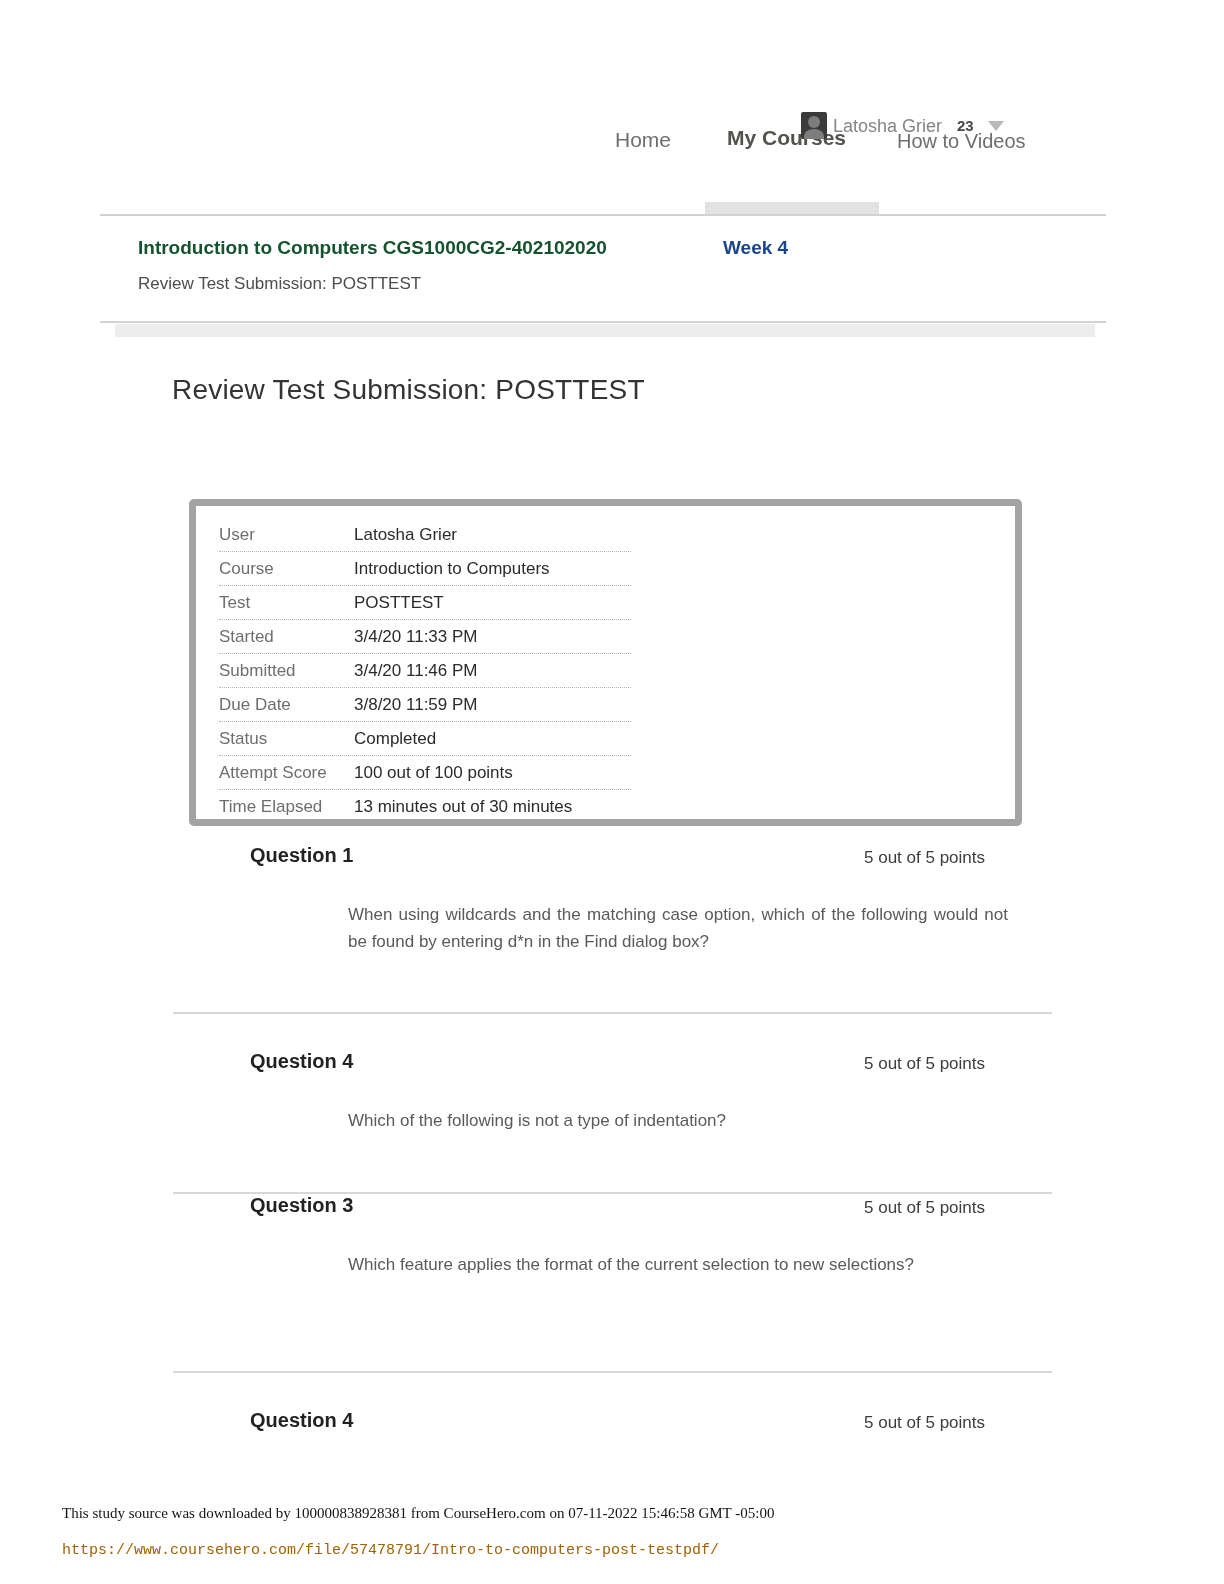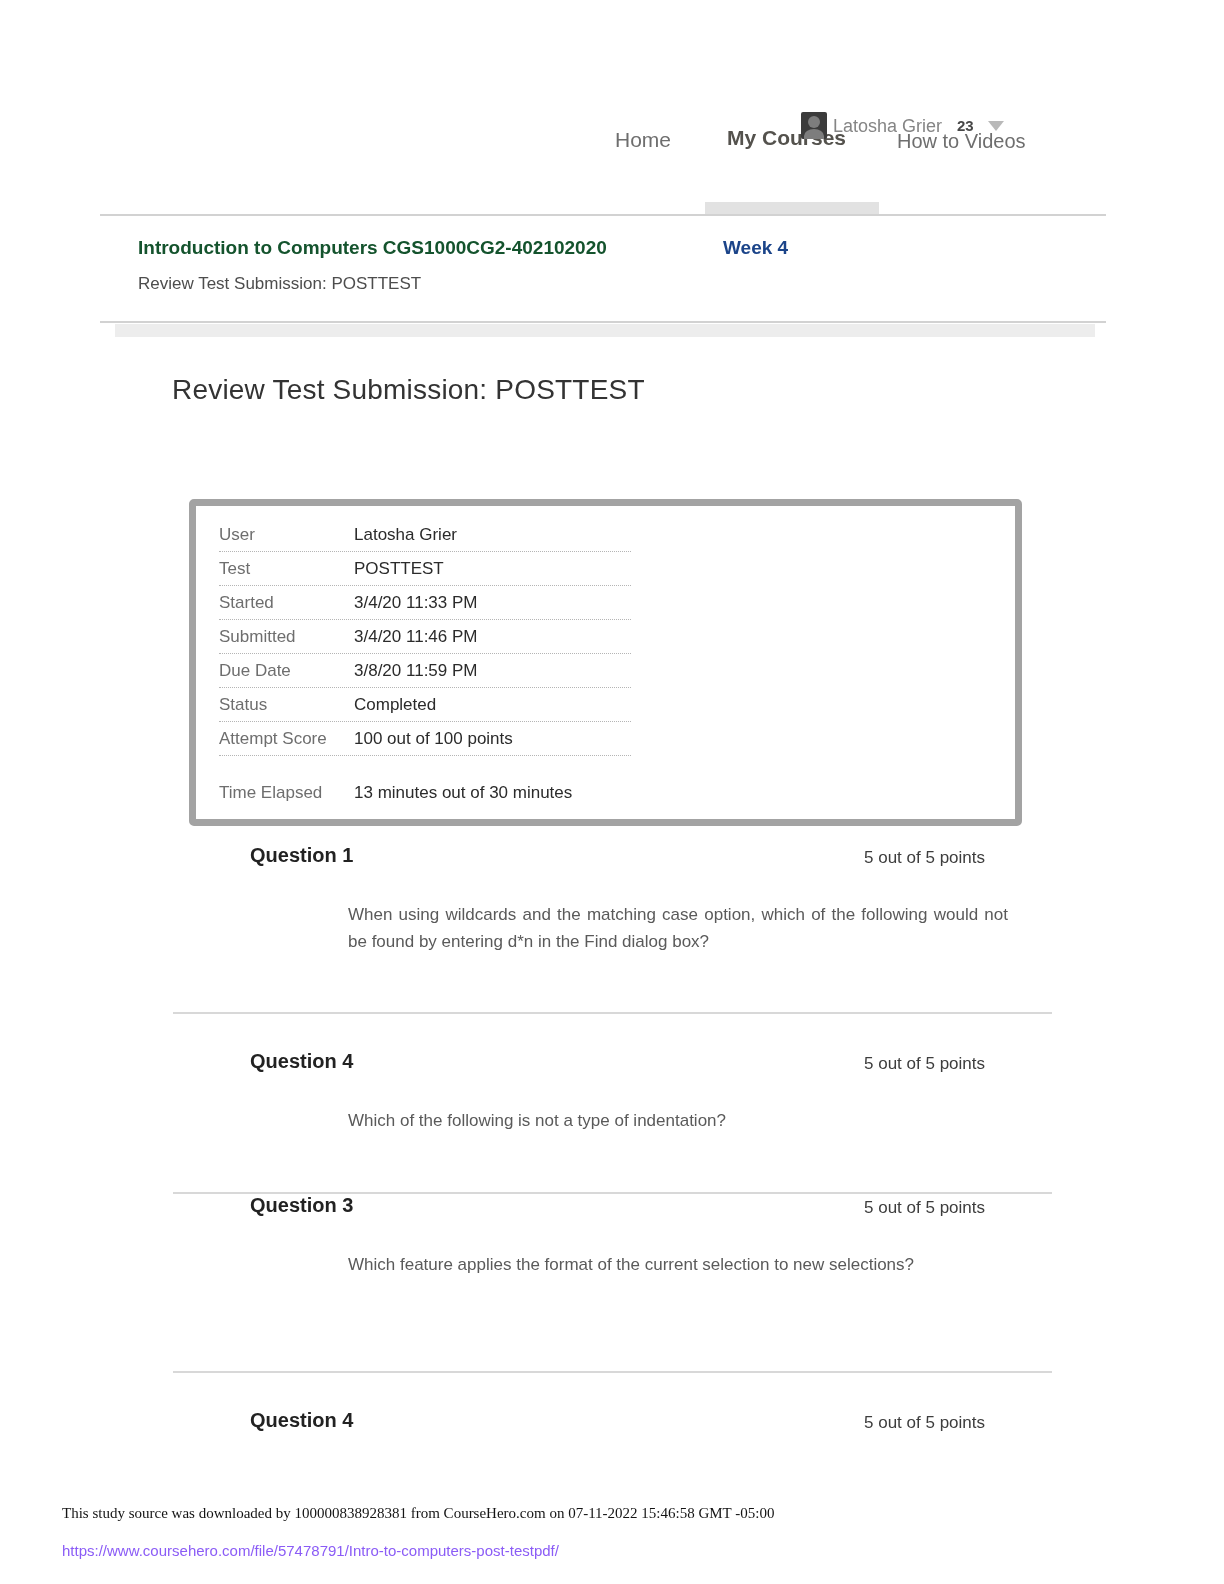--- a/index.html
+++ b/index.html
@@ -36,37 +36,37 @@
   .rule-mid  { left:100px; top:321px; width:1006px; height:2px; background:#d2d2d2; }
   .band-mid  { left:115px; top:324px; width:980px; height:13px; background:#ededed; }
 
   
   .page-title { left:172px; top:374px; font-size:28px; font-weight:400; color:#333333; letter-spacing:.2px; }
 
   
   .summary-box { left:189px; top:499px; width:833px; height:327px;
      border:7px solid #a3a3a3; border-radius:5px; background:#ffffff; padding:12px 0 0 23px; }
   .summary-row { width:412px; display:flex; padding:7px 0 6px 0; border-bottom:1px dotted #b5b5b5; }
-  .summary-row:last-child { border-bottom:none;margin-top:20px; }
+  .summary-row:last-child { border-bottom:none; }
   .summary-row .lbl { width:135px; flex:0 0 135px; font-size:17px; color:#6e6e6e; }
   .summary-row .val { font-size:17px; color:#2b2b2b; white-space:nowrap; }
 
   
   .question { left:250px; width:735px; }
   .q1 { top:844px; } .q2 { top:1050px; } .q3 { top:1194px; } .q4 { top:1409px; }
   .q-title  { font-size:20px; font-weight:700; color:#222222;text-align:right; }
   .q-points { position:absolute; right:0; top:4px; font-size:17px; color:#3d3d3d; }
   .q-body   { position:absolute; left:98px; top:57px; width:660px;
               font-size:17px; line-height:27px; color:#5a5a5a; text-align:justify; }
   .q-sep { left:173px; width:879px; height:2px; background:#d8d8d8; }
   .sep1 { top:1012px; } .sep2 { top:1192px; } .sep3 { top:1371px; }
 
   
   .footer-line1 { left:62px; top:1505px; font-family:"Liberation Serif", serif; font-size:15px; color:#141414; white-space:nowrap; }
-  .footer-line2 { left:62px; top:1542px; font-family:Liberation Sans, sans-serif; font-size:15px; color:#8b5cf6; white-space:nowrap; }
+  .footer-line2 { left:62px; top:1542px; font-family:Liberation Mono, monospace; font-size:15px; color:#a16207; white-space:nowrap; }
 </style>
 </head>
 <body>
 
 <span class="abs nav-home">Home</span>
 <span class="abs nav-mycourses">My Courses</span>
 
 <div class="abs avatar">
   <span class="head"></span>
   <span class="body"></span>
@@ -85,20 +85,24 @@
 
 <div class="abs rule-mid"></div>
 <div class="abs band-mid"></div>
 
 <h1 class="abs page-title">Review Test Submission: POSTTEST</h1>
 
 <div class="abs summary-box">
   <div class="summary-row">
     <span class="lbl">User</span>
     <span class="val">Latosha Grier</span>
+  </div>
+  <div class="summary-row">
+    <span class="lbl">Course</span>
+    <span class="val">Introduction to Computers</span>
   </div>
   <div class="summary-row">
     <span class="lbl">Test</span>
     <span class="val">POSTTEST</span>
   </div>
   <div class="summary-row">
     <span class="lbl">Started</span>
     <span class="val">3/4/20 11:33 PM</span>
   </div>
   <div class="summary-row">

